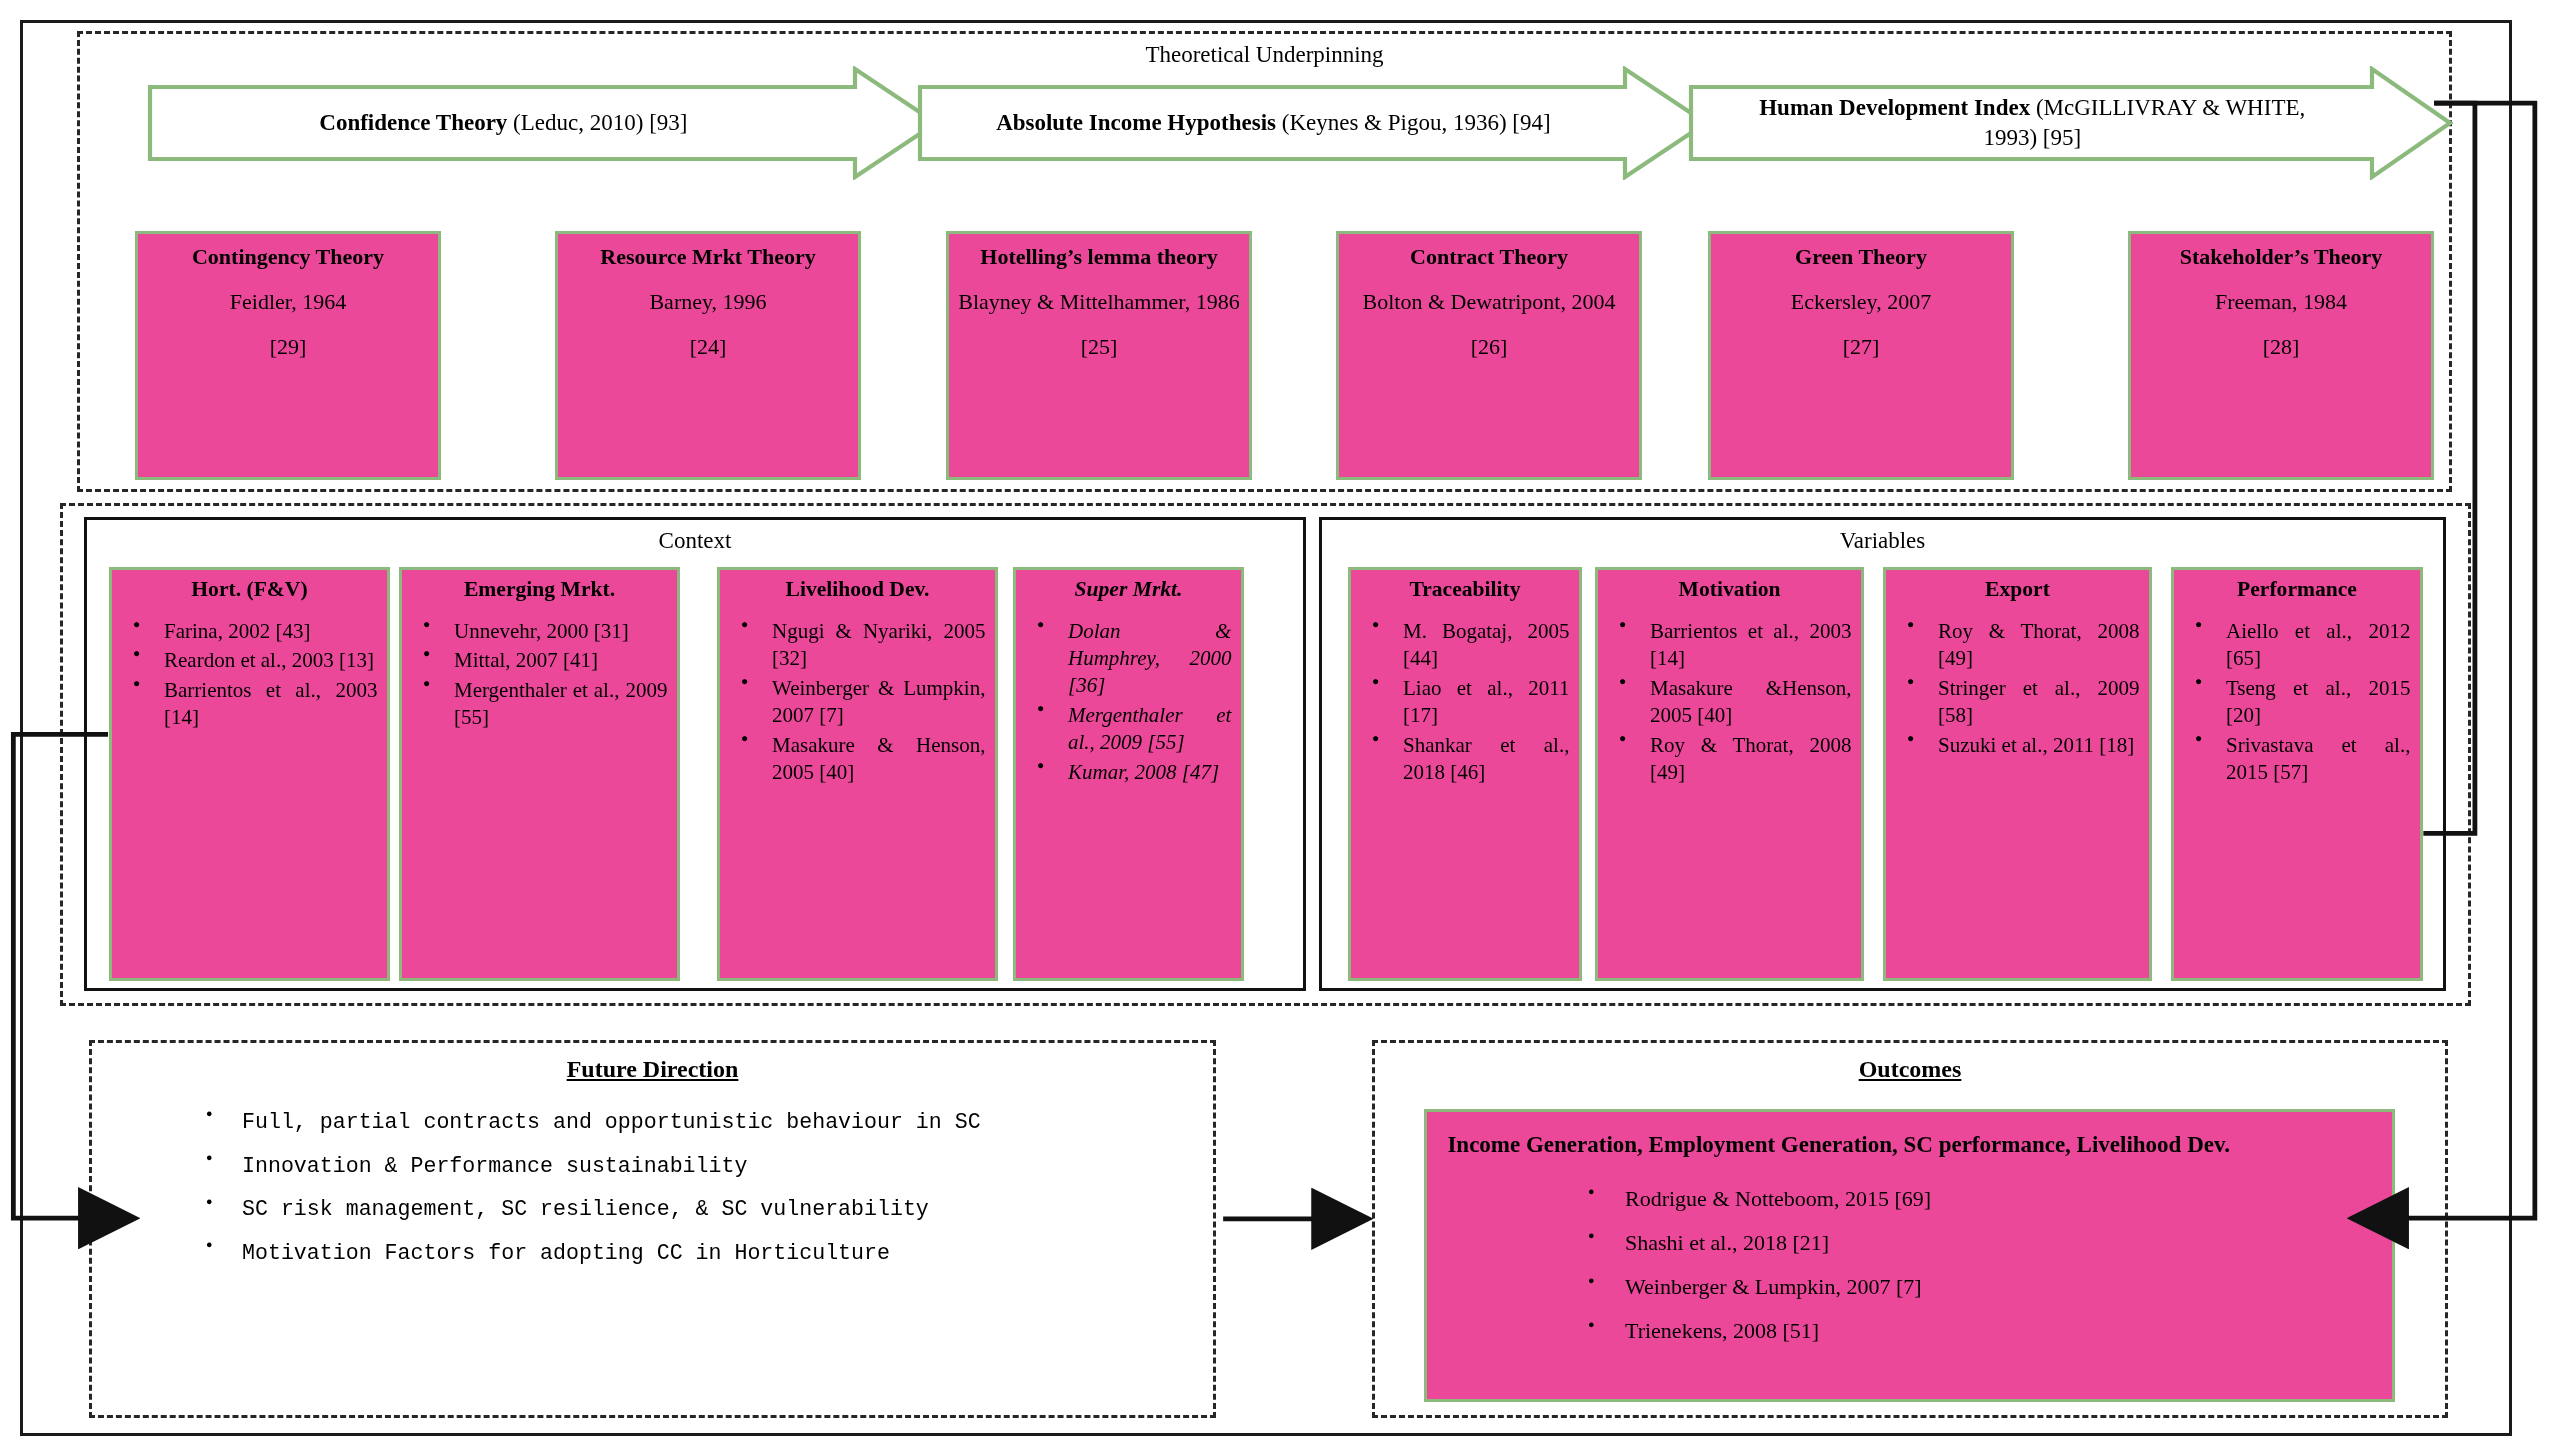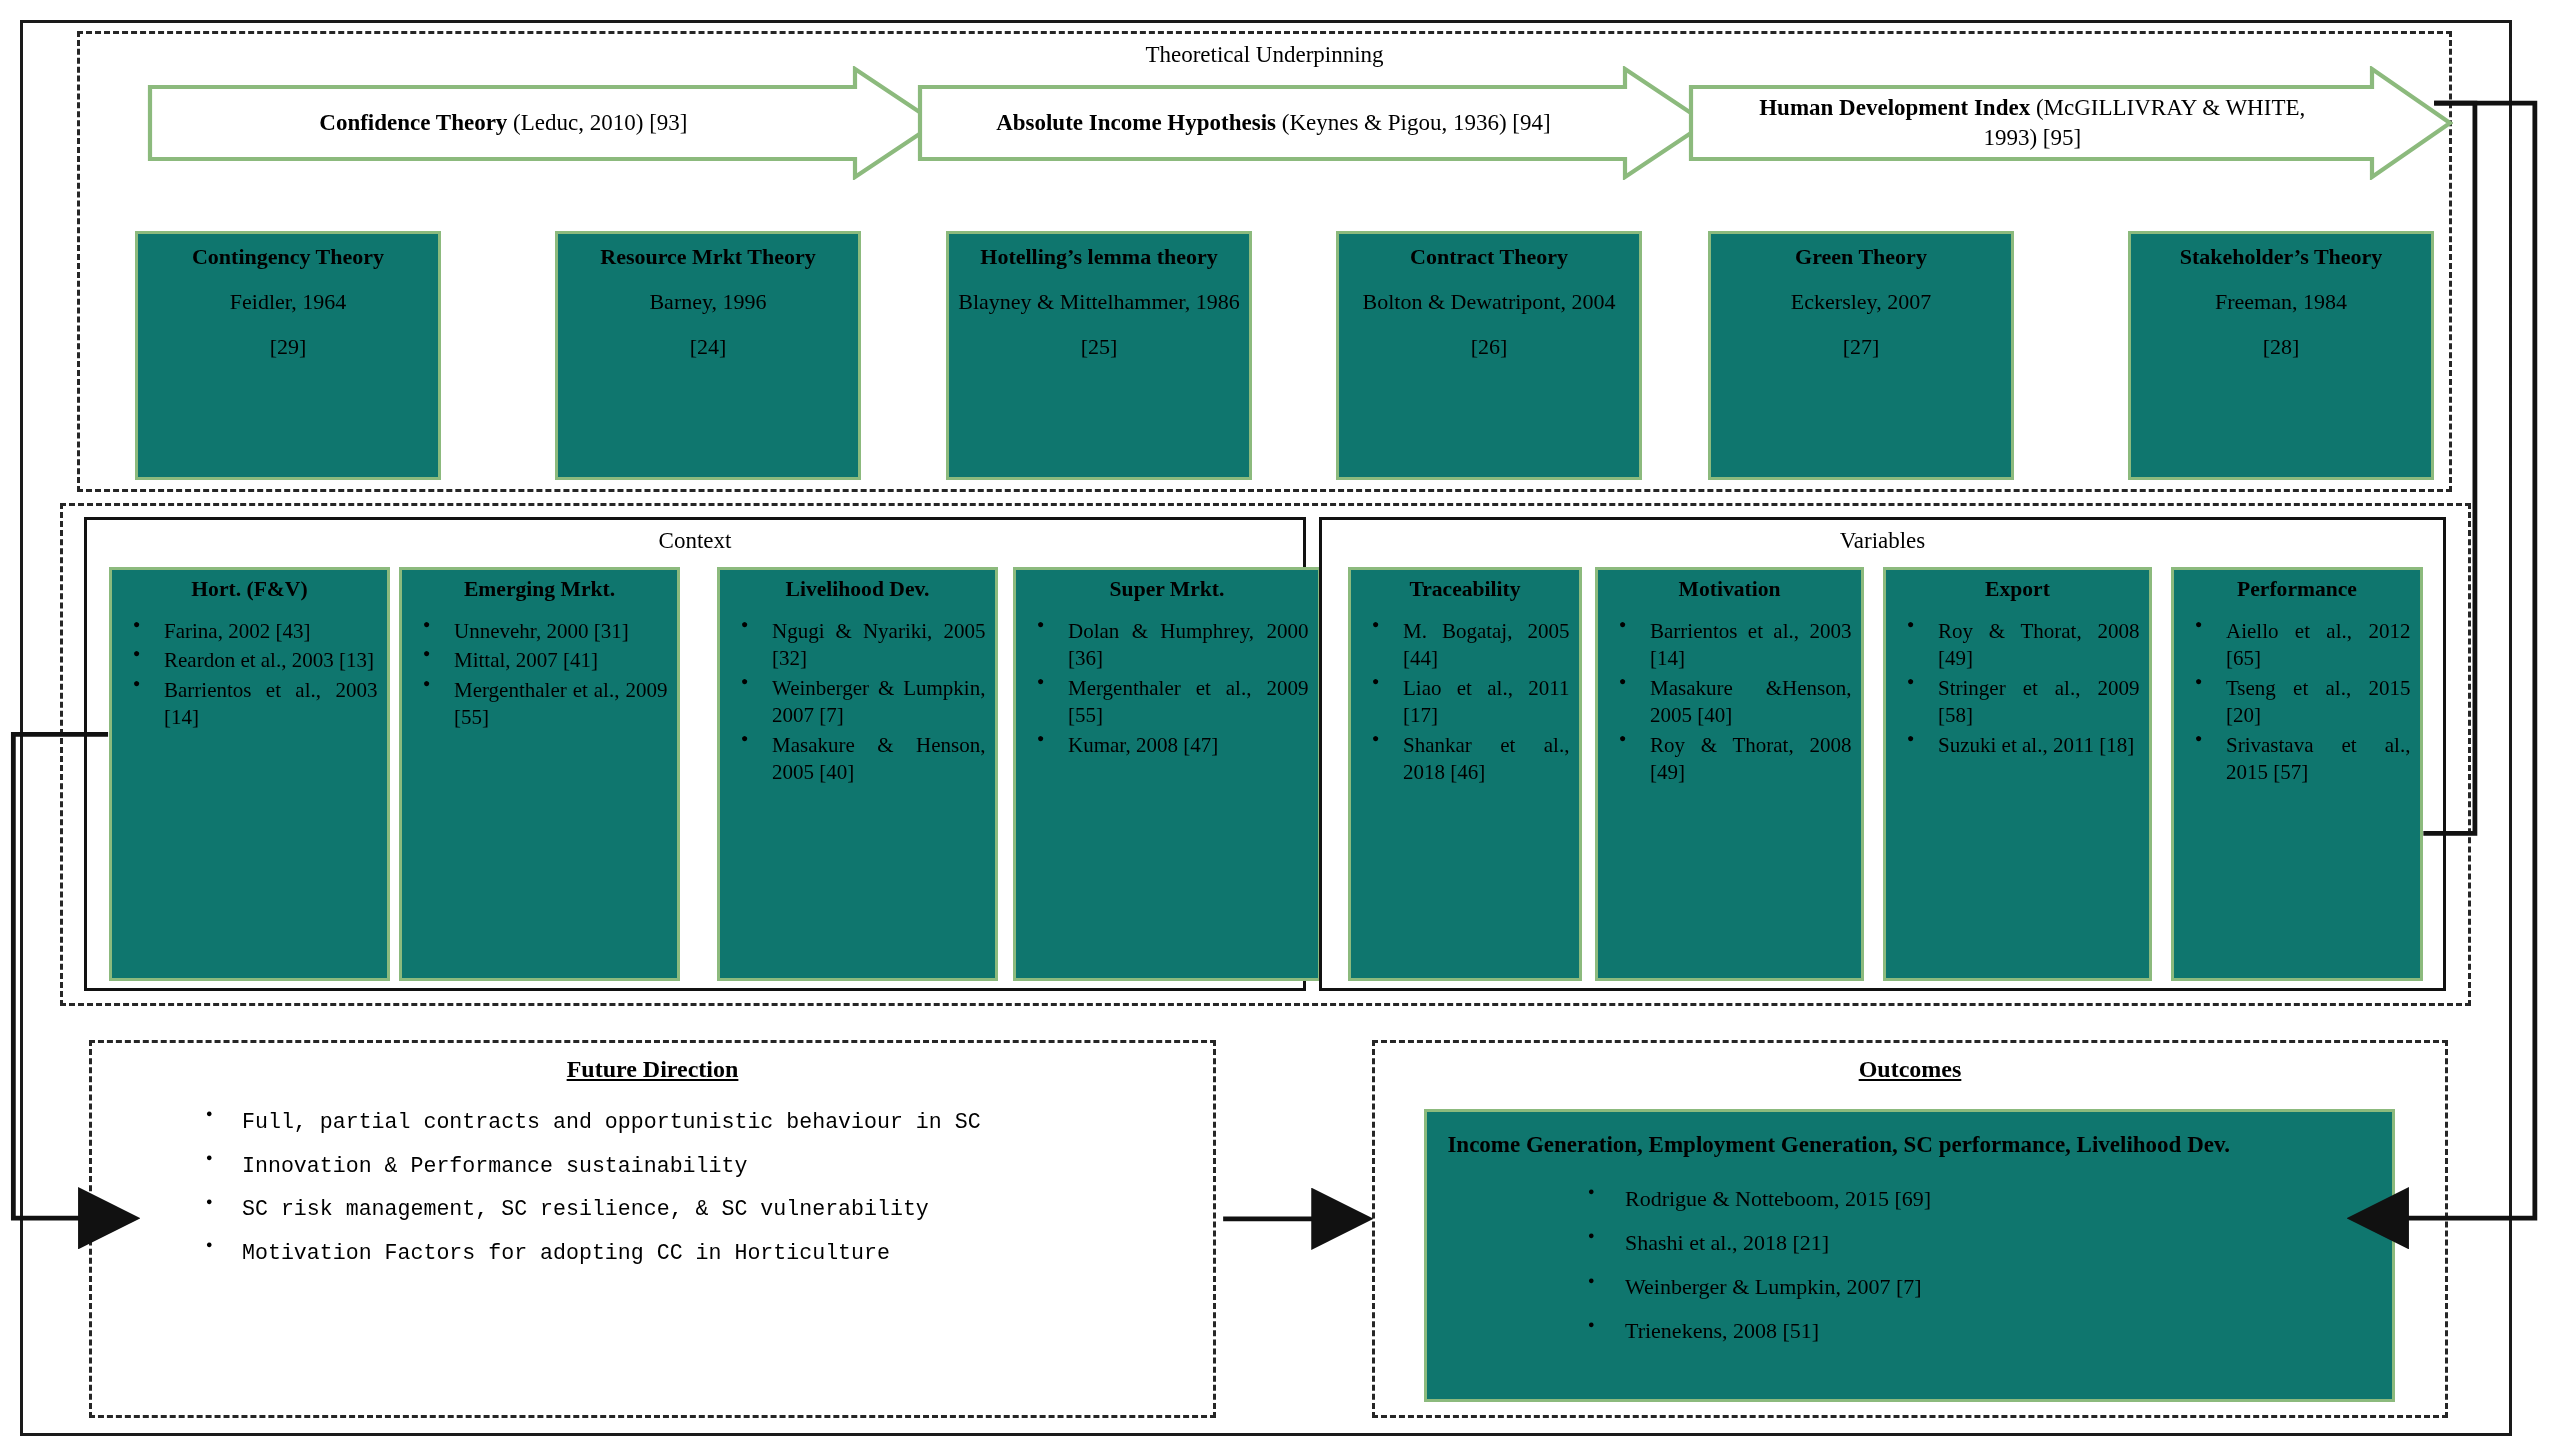--- a/index.html
+++ b/index.html
@@ -7,21 +7,21 @@
   #stage{position:relative;width:2550px;height:1449px;background:#fff;overflow:hidden;}
 
   
   .outer-frame{position:absolute;left:20px;top:20px;width:2492px;height:1416px;
     border:3px solid #1a1a1a;box-sizing:border-box;}
 
   
   .dashed{position:absolute;border:3px dashed #262626;box-sizing:border-box;background:transparent;}
 
   
-  .gcard{position:absolute;box-sizing:border-box;border:3px solid #8cba7d;background:#0f766e;}
+  .gcard{position:absolute;box-sizing:border-box;border:3px solid #8cba7d;background:#ec4899;}
 
   
   .spanel{position:absolute;box-sizing:border-box;border:3px solid #111;background:#fff;}
 
   .sect-title{position:absolute;width:100%;text-align:center;font-size:23px;color:#000000;
     font-family:"Liberation Serif","DejaVu Serif",serif;}
   .u{text-decoration:underline;}
 
   
   .chev{position:absolute;box-sizing:border-box;}
@@ -169,21 +169,21 @@
 
   <div class="gcard colcard" style="left:717px;top:567px;width:281px;height:414px;">
     <div class="h">Livelihood Dev.</div>
     <ul>
       <li>Ngugi &amp; Nyariki, 2005 [32]</li>
       <li>Weinberger &amp; Lumpkin, 2007 [7]</li>
       <li>Masakure &amp; Henson, 2005 [40]</li>
     </ul>
   </div>
 
-  <div class="gcard colcard" style="left:1013px;top:567px;width:308px;height:414px;">
+  <div class="gcard colcard" style="left:1013px;top:567px;width:231px;height:414px;font-style:italic;">
     <div class="h">Super Mrkt.</div>
     <ul>
       <li>Dolan &amp; Humphrey, 2000 [36]</li>
       <li>Mergenthaler et al., 2009 [55]</li>
       <li>Kumar, 2008 [47]</li>
     </ul>
   </div>
 
   <div class="spanel" style="left:1319px;top:517px;width:1127px;height:474px;">
     <div class="sect-title" style="top:8.4px;">Variables</div>

